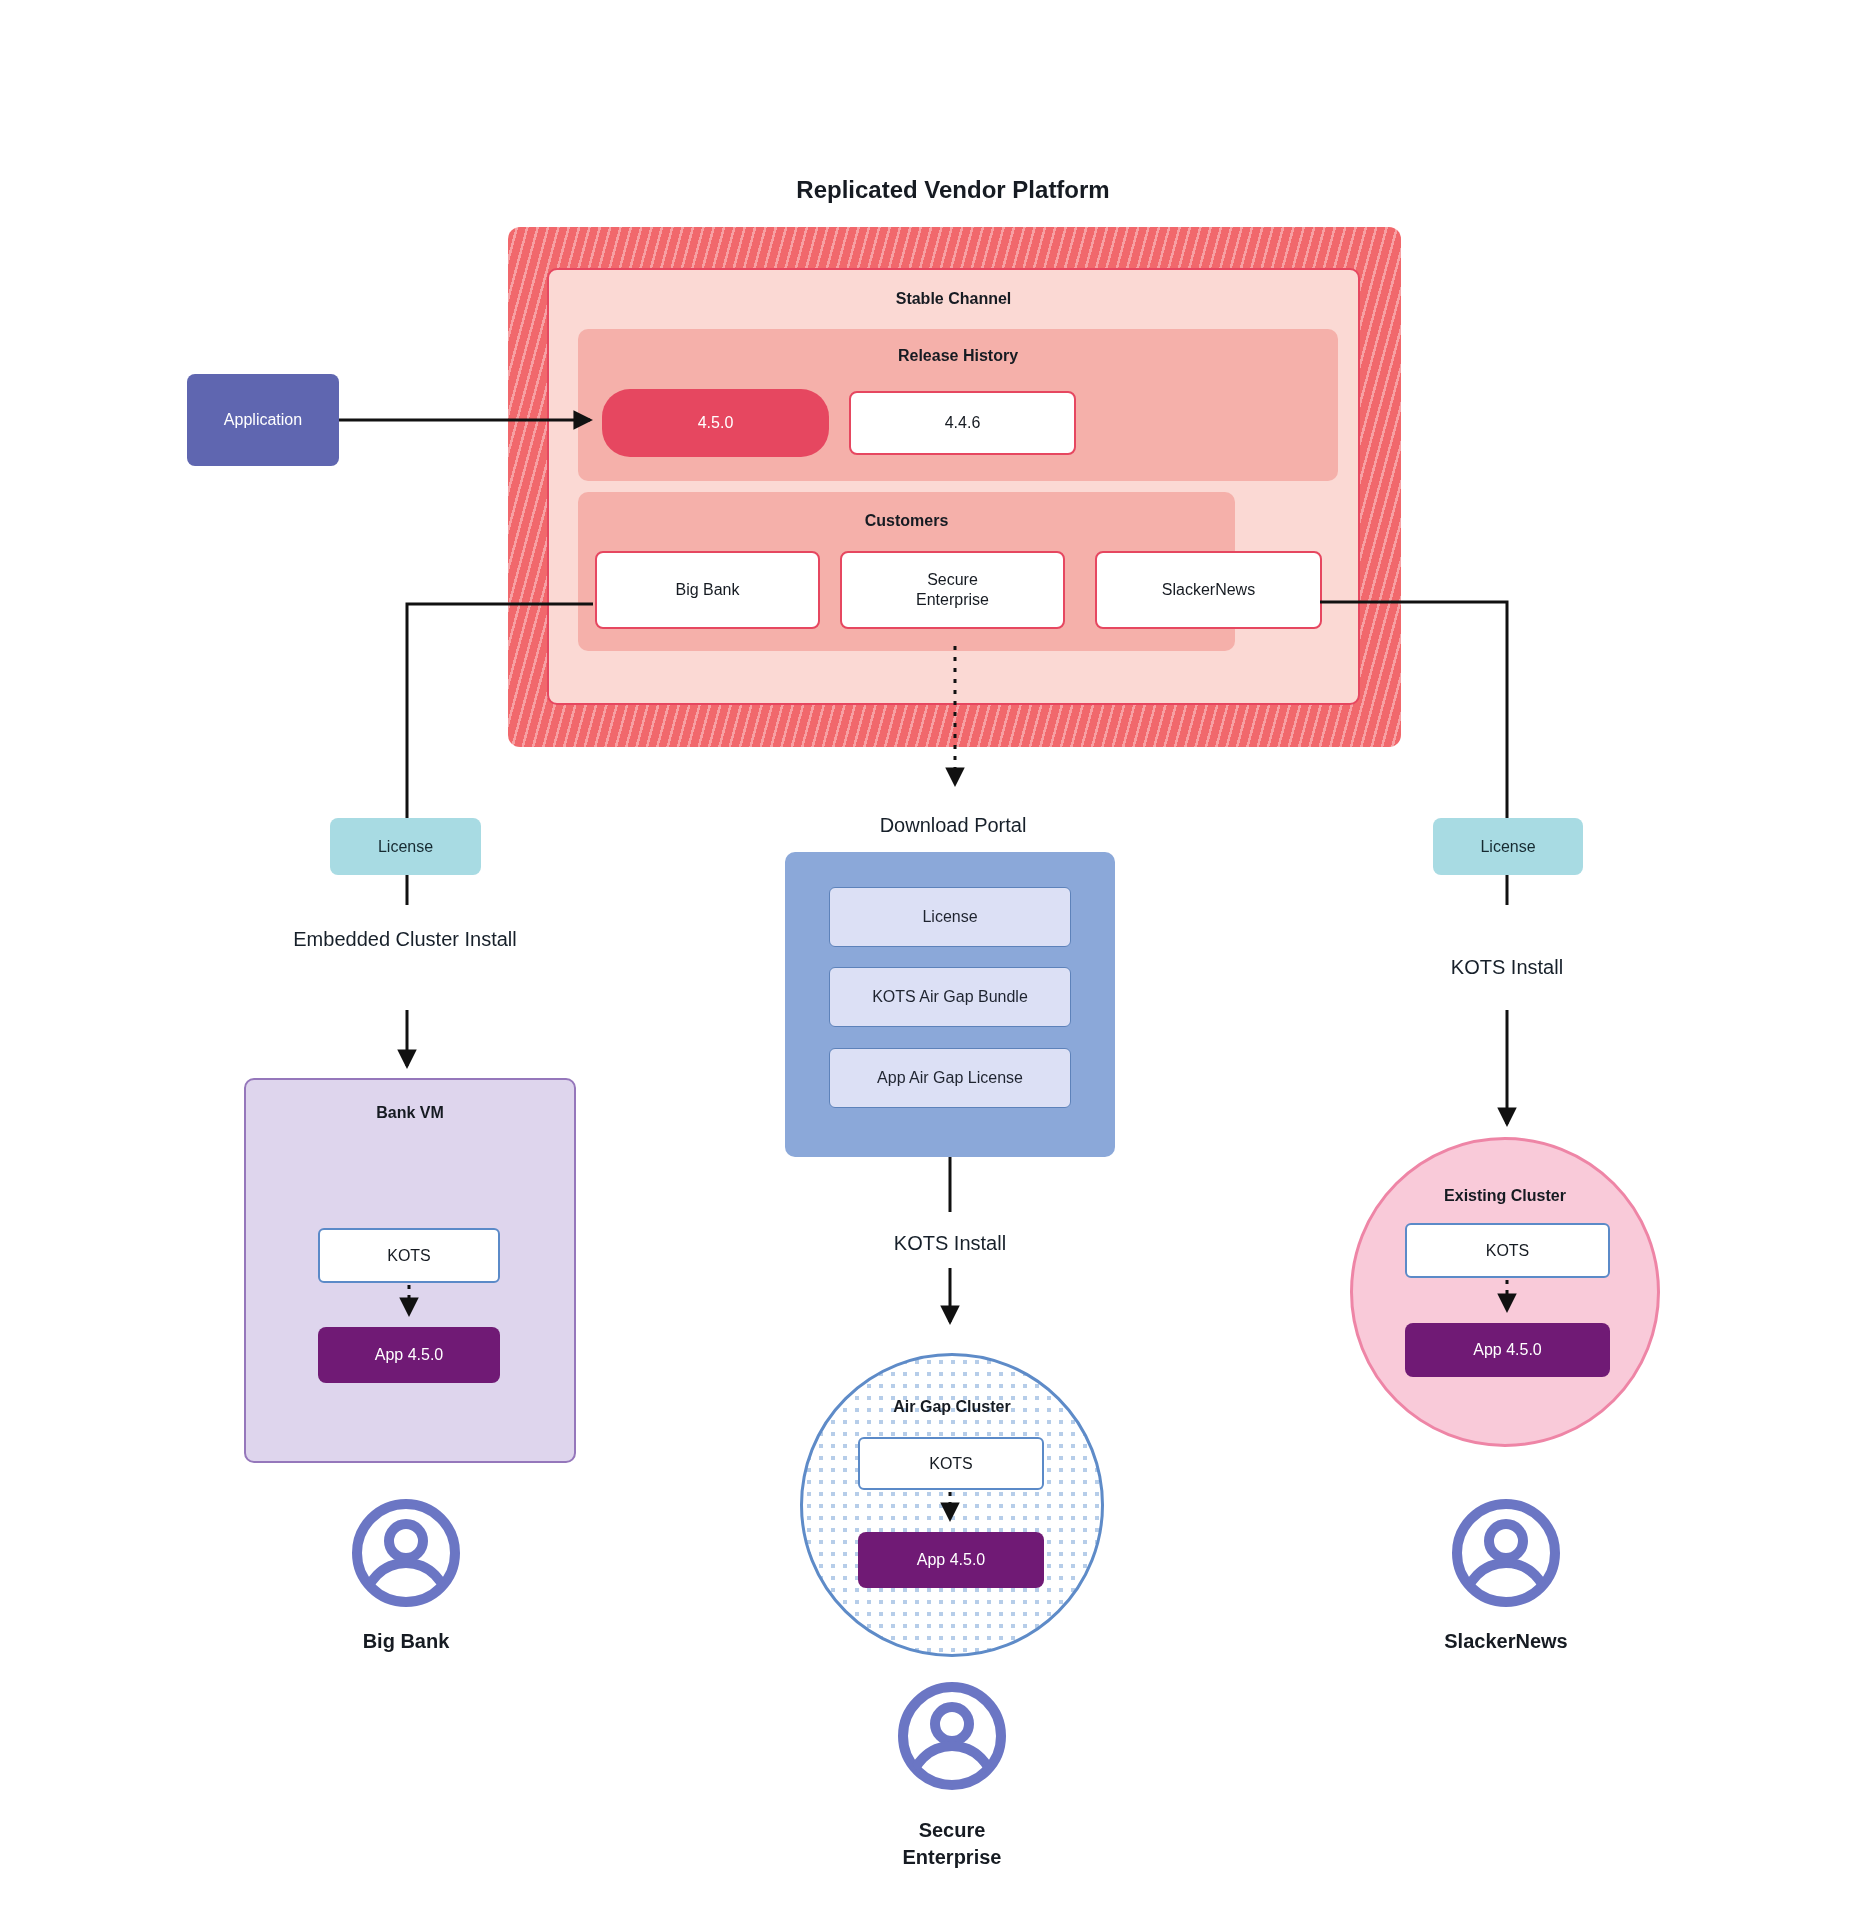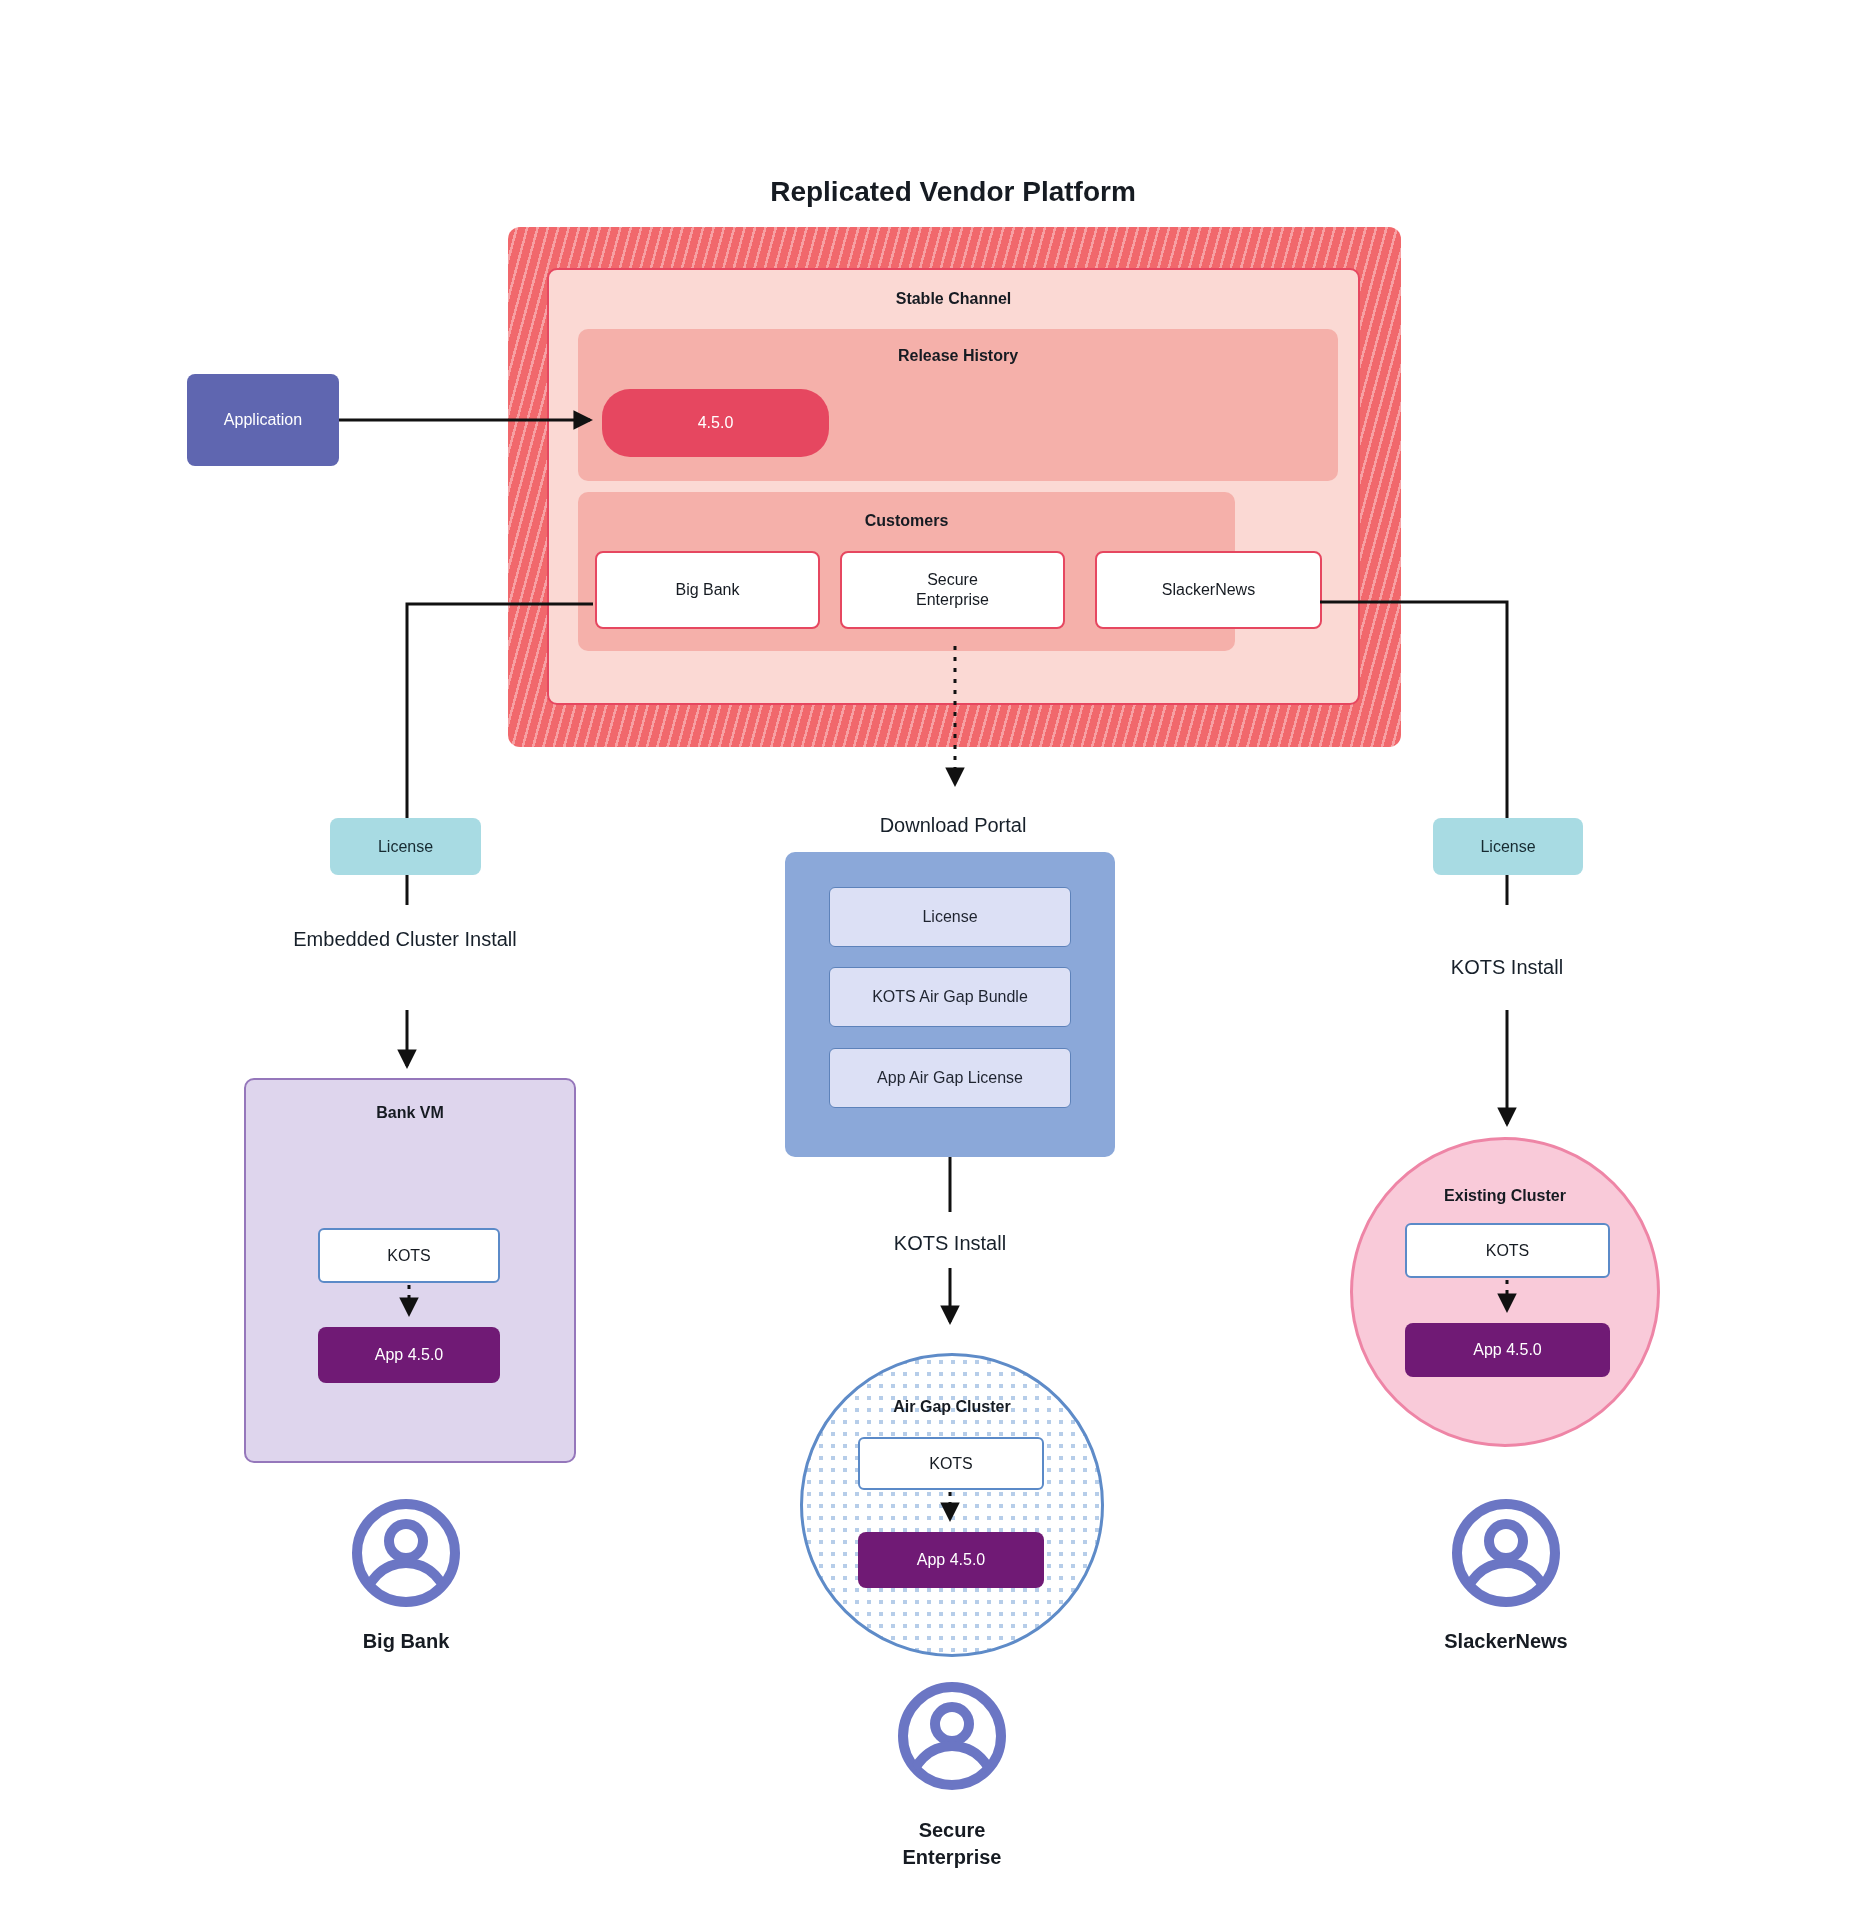--- a/index.html
+++ b/index.html
@@ -60,21 +60,21 @@
   }
   .ex-circle{
     border-radius:50%;border:3px solid #ee85a6;box-sizing:border-box;background:#f9cad9;
   }
   .kotsbox{
     background:#ffffff;border:2px solid #5b8ac8;border-radius:6px;
     box-sizing:border-box;font-size:16px;
   }
   .appbox{background:#701a75;color:#ffffff;border-radius:8px;font-size:16px;}
 
-  .title{font-size:28px;font-weight:bold;text-align:center;}
+  .title{font-size:24px;font-weight:bold;text-align:center;}
   .cust-name{font-size:20px;font-weight:bold;text-align:center;line-height:1.35;}
 </style>
 </head>
 <body>
 
 <div class="canvas">
 
   <svg id="conn-under" class="conn" width="1851" height="1927">
     <defs>
       <marker id="arr" viewBox="0 0 10 10" refX="8.5" refY="5" markerWidth="6.5" markerHeight="6.5" orient="auto-start-reverse">
@@ -104,20 +104,21 @@
 
   <div class="abs title node" style="left:578px;top:176px;width:750px;">Replicated Vendor Platform</div>
 
   <div class="abs platform">
     <div class="abs stable">
       <div class="abs sec-label" style="top:20px;left:0;">Stable Channel</div>
 
       <div class="abs salmon" style="left:29px;top:59px;width:760px;height:152px;">
         <div class="abs sec-label" style="top:18px;left:0;">Release History</div>
         <div class="abs rel-cur center" style="left:24px;top:60px;width:227px;height:68px;border-radius:28px;">4.5.0</div>
+        <div class="abs whitebox center" style="left:271px;top:62px;width:227px;height:64px;">4.4.6</div>
       </div>
 
       <div class="abs salmon" style="left:29px;top:222px;width:657px;height:159px;">
         <div class="abs sec-label" style="top:20px;left:0;">Customers</div>
         <div class="abs whitebox center" style="left:17px;top:59px;width:225px;height:78px;">Big Bank</div>
         <div class="abs whitebox center" style="left:262px;top:59px;width:225px;height:78px;">
             <span style="max-width:110px;display:inline-block;">Secure Enterprise</span>
           </div>
         <div class="abs whitebox center" style="left:517px;top:59px;width:227px;height:78px;">SlackerNews</div>
       </div>

